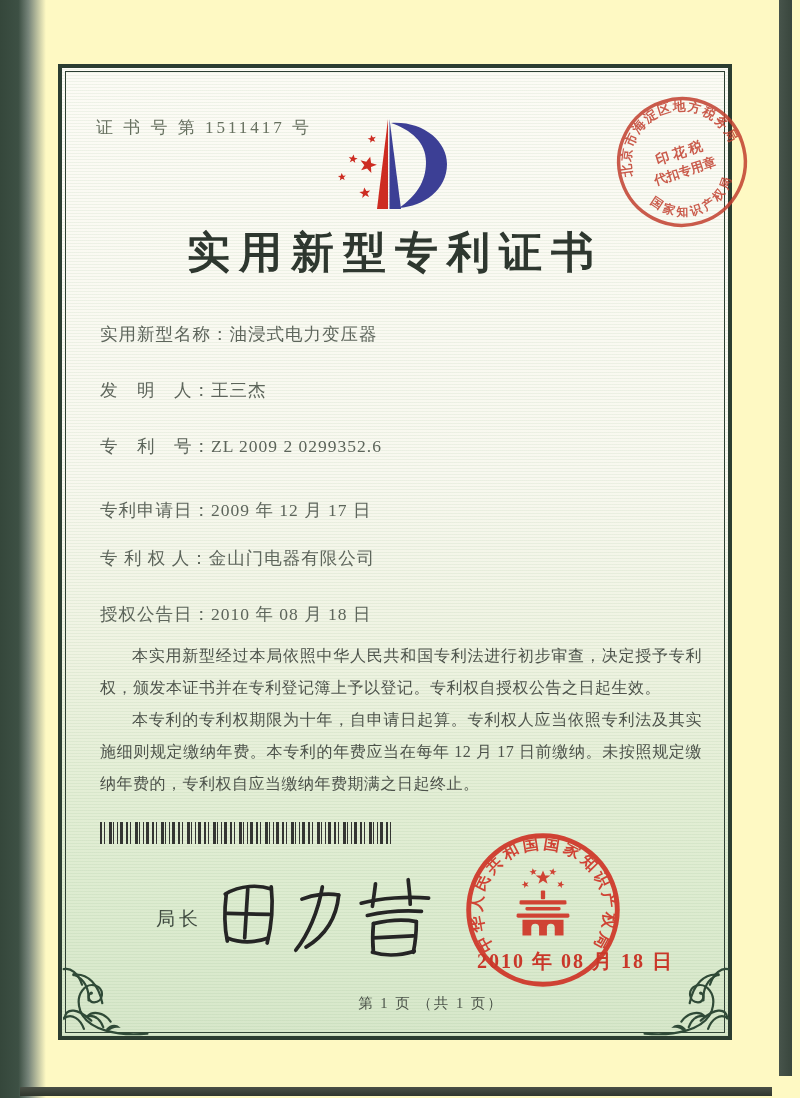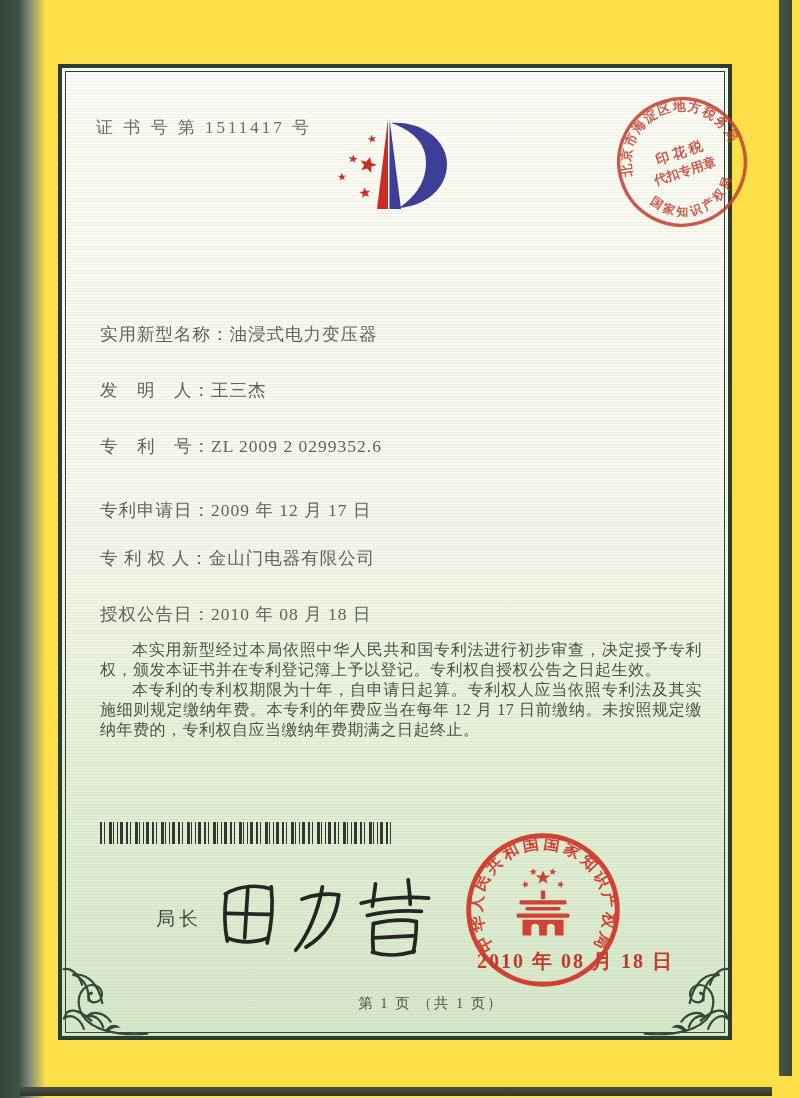--- a/index.html
+++ b/index.html
@@ -2,21 +2,21 @@
 <html><head>
 <meta charset="utf-8">
 <style>
   html,body{margin:0;padding:0;}
   body{
     width:800px;height:1098px;
     background:#e9e8e2;
     font-family:"Liberation Serif","DejaVu Serif",serif;
     position:relative;overflow:hidden;
   }
-  .scan{position:absolute;inset:0;background:#fde047;}
+  .scan{position:absolute;inset:0;background:#fef9c3;}
 
   
   .spine-left{
     position:absolute;left:0;top:0;width:46px;height:1098px;
     background:linear-gradient(90deg,#35473b 0%,#3d5044 40%,#77857a 62%,rgba(247,246,240,0) 100%);
   }
   .edge-right{
     position:absolute;left:779px;top:0;width:13px;height:1076px;
     background:linear-gradient(90deg,#47544b,#39463d);
   }
@@ -60,21 +60,21 @@
   .field-row{position:absolute;left:0;font-size:17.5px;color:#5d655b;letter-spacing:1px;white-space:nowrap;}
   .field-row:nth-child(1){top:0px;}
   .field-row:nth-child(2){top:56px;}
   .field-row:nth-child(3){top:112px;}
   .field-row:nth-child(4){top:168px;margin-top:8px;}
   .field-row:nth-child(5){top:224px;}
   .field-row:nth-child(6){top:280px;}
 
   .paras{
     position:absolute;left:100px;top:640px;width:602px;
-    font-size:16px;line-height:20px;color:#4d534b;text-align:justify;
+    font-size:16px;line-height:32px;color:#4d534b;text-align:justify;
   }
   .paras p{margin:0;text-indent:2em;letter-spacing:.5px;}
 
   .barcode{
     position:absolute;left:100px;top:822px;width:292px;height:22px;
     background:repeating-linear-gradient(90deg,
       #1d1d1d 0 2px,rgba(0,0,0,0) 2px 4px,
       #1d1d1d 4px 5px,rgba(0,0,0,0) 5px 9px,
       #1d1d1d 9px 12px,rgba(0,0,0,0) 12px 13px,
       #1d1d1d 13px 14px,rgba(0,0,0,0) 14px 17px,
@@ -178,20 +178,21 @@
         <textPath href="#taxArcTop" startOffset="50%" text-anchor="middle">北京市海淀区地方税务局</textPath>
       </text>
       <text font-size="12" font-weight="bold" letter-spacing="3">
         <textPath href="#taxArcBottom" startOffset="50%" text-anchor="middle">国家知识产权局</textPath>
       </text>
       <text x="85" y="80" text-anchor="middle" font-size="14" font-weight="bold">印 花 税</text>
       <text x="85" y="99" text-anchor="middle" font-size="13" font-weight="bold">代扣专用章</text>
     </g>
   </svg>
 
+  <div class="title">实用新型专利证书</div>
 
   <div class="fields">
     <div class="field-row">
       <span>实用新型名称：</span><span>油浸式电力变压器</span>
     </div>
     <div class="field-row">
       <span>发　明　人：</span><span>王三杰</span>
     </div>
     <div class="field-row">
       <span>专　利　号：</span><span>ZL 2009 2 0299352.6</span>

